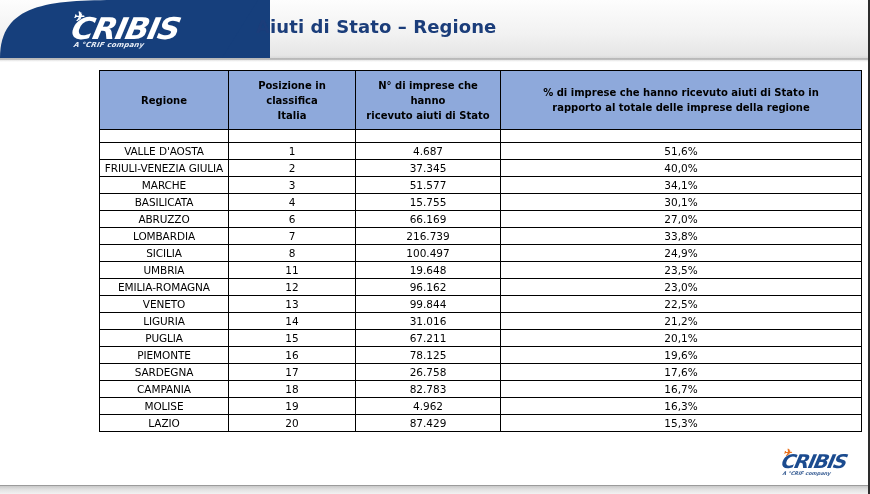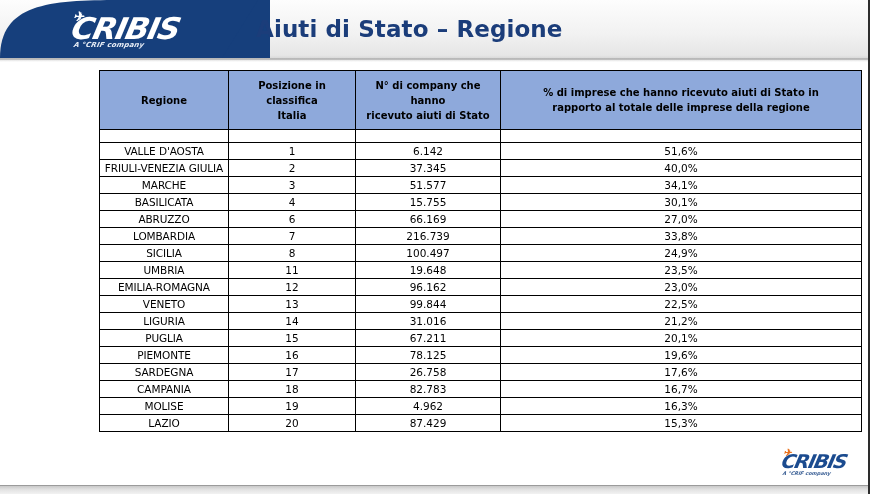--- a/index.html
+++ b/index.html
@@ -100,21 +100,21 @@
     color: #ffffff;
     font-weight: 700;
     transform: skewX(-14deg);
   }
 
   
   #slide-title {
     position: absolute;
     left: 256px; top: 16px;
     font-family: "DejaVu Sans", sans-serif;
-    font-size: 23px;
+    font-size: 18px;
     font-weight: 700;
     color: #1b3d7a;
     letter-spacing: .1px;
     white-space: nowrap;
   }
 
   
   #grid {
     position: absolute;
     left: 99px; top: 70px;
@@ -233,40 +233,40 @@
     <thead>
       <tr>
         <th>
           <div>Regione</div>
         </th>
         <th>
           <div>Posizione in classifica</div>
           <div>Italia</div>
         </th>
         <th>
-          <div>N° di company che hanno</div>
+          <div>N° di imprese che hanno</div>
           <div>ricevuto aiuti di Stato</div>
         </th>
         <th>
           <div>% di imprese che hanno ricevuto aiuti di Stato in</div>
           <div>rapporto al totale delle imprese della regione</div>
         </th>
       </tr>
     </thead>
     <tbody id="grid-body">
       <tr class="spacer">
         <td></td>
         <td></td>
         <td></td>
         <td></td>
       </tr>
     <tr>
           <td class="reg">VALLE D'AOSTA</td>
           <td class="pos">1</td>
-          <td class="num">6.142</td>
+          <td class="num">4.687</td>
           <td class="pct">51,6%</td>
         </tr>
         <tr>
           <td class="reg">FRIULI-VENEZIA GIULIA</td>
           <td class="pos">2</td>
           <td class="num">37.345</td>
           <td class="pct">40,0%</td>
         </tr>
         <tr>
           <td class="reg">MARCHE</td>

